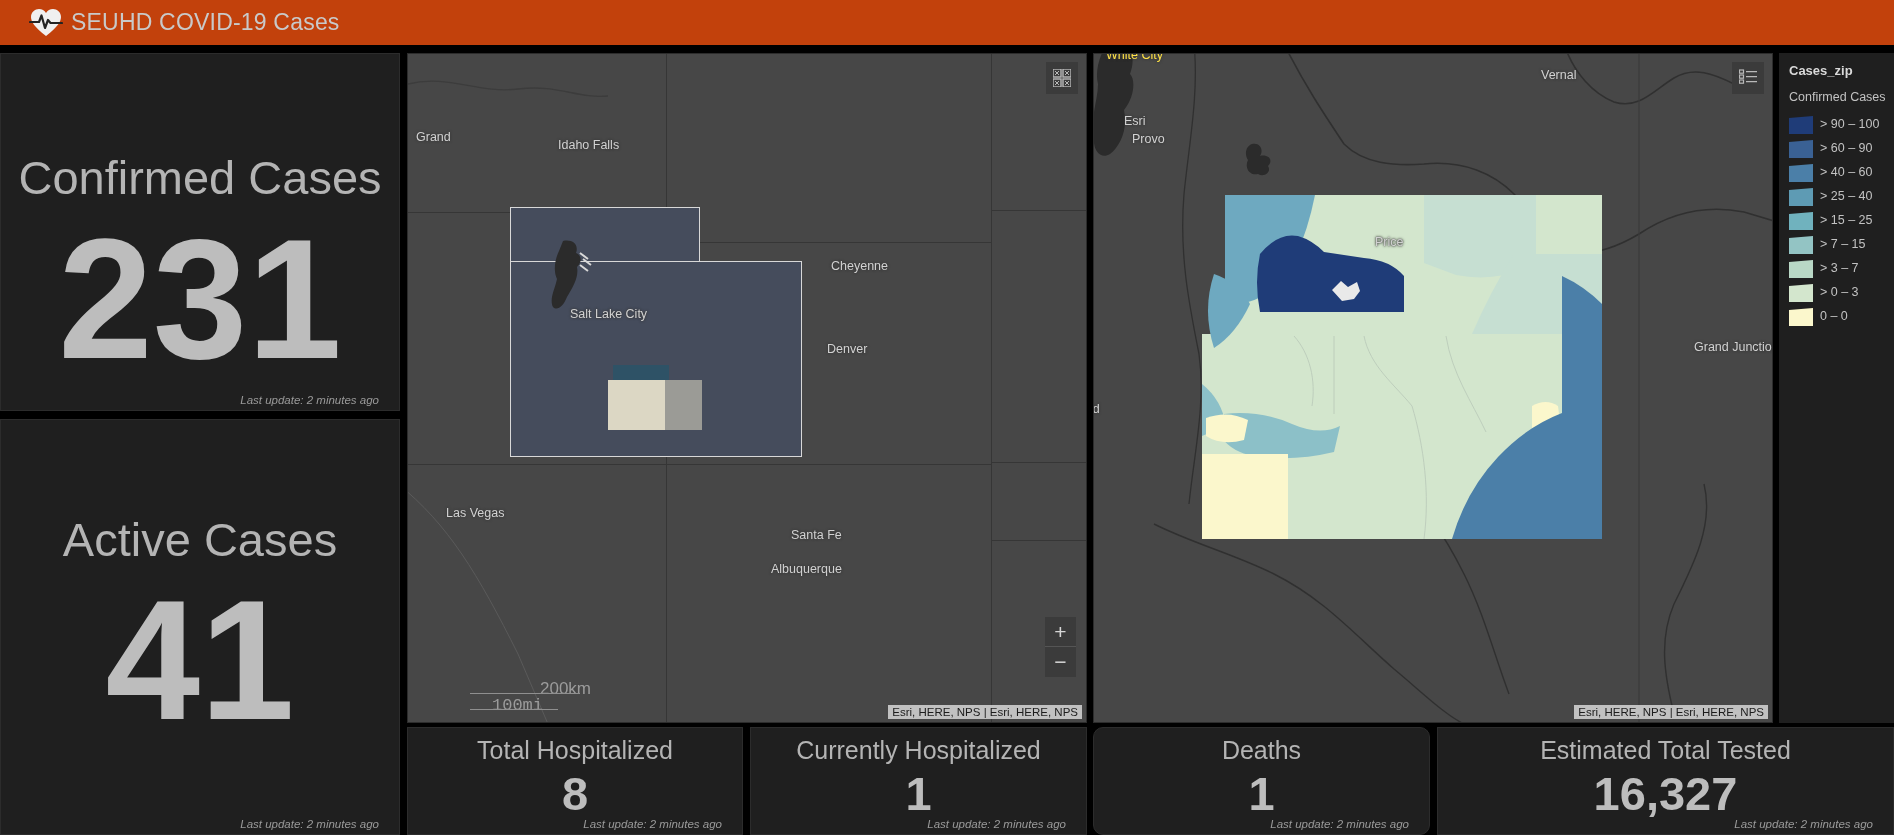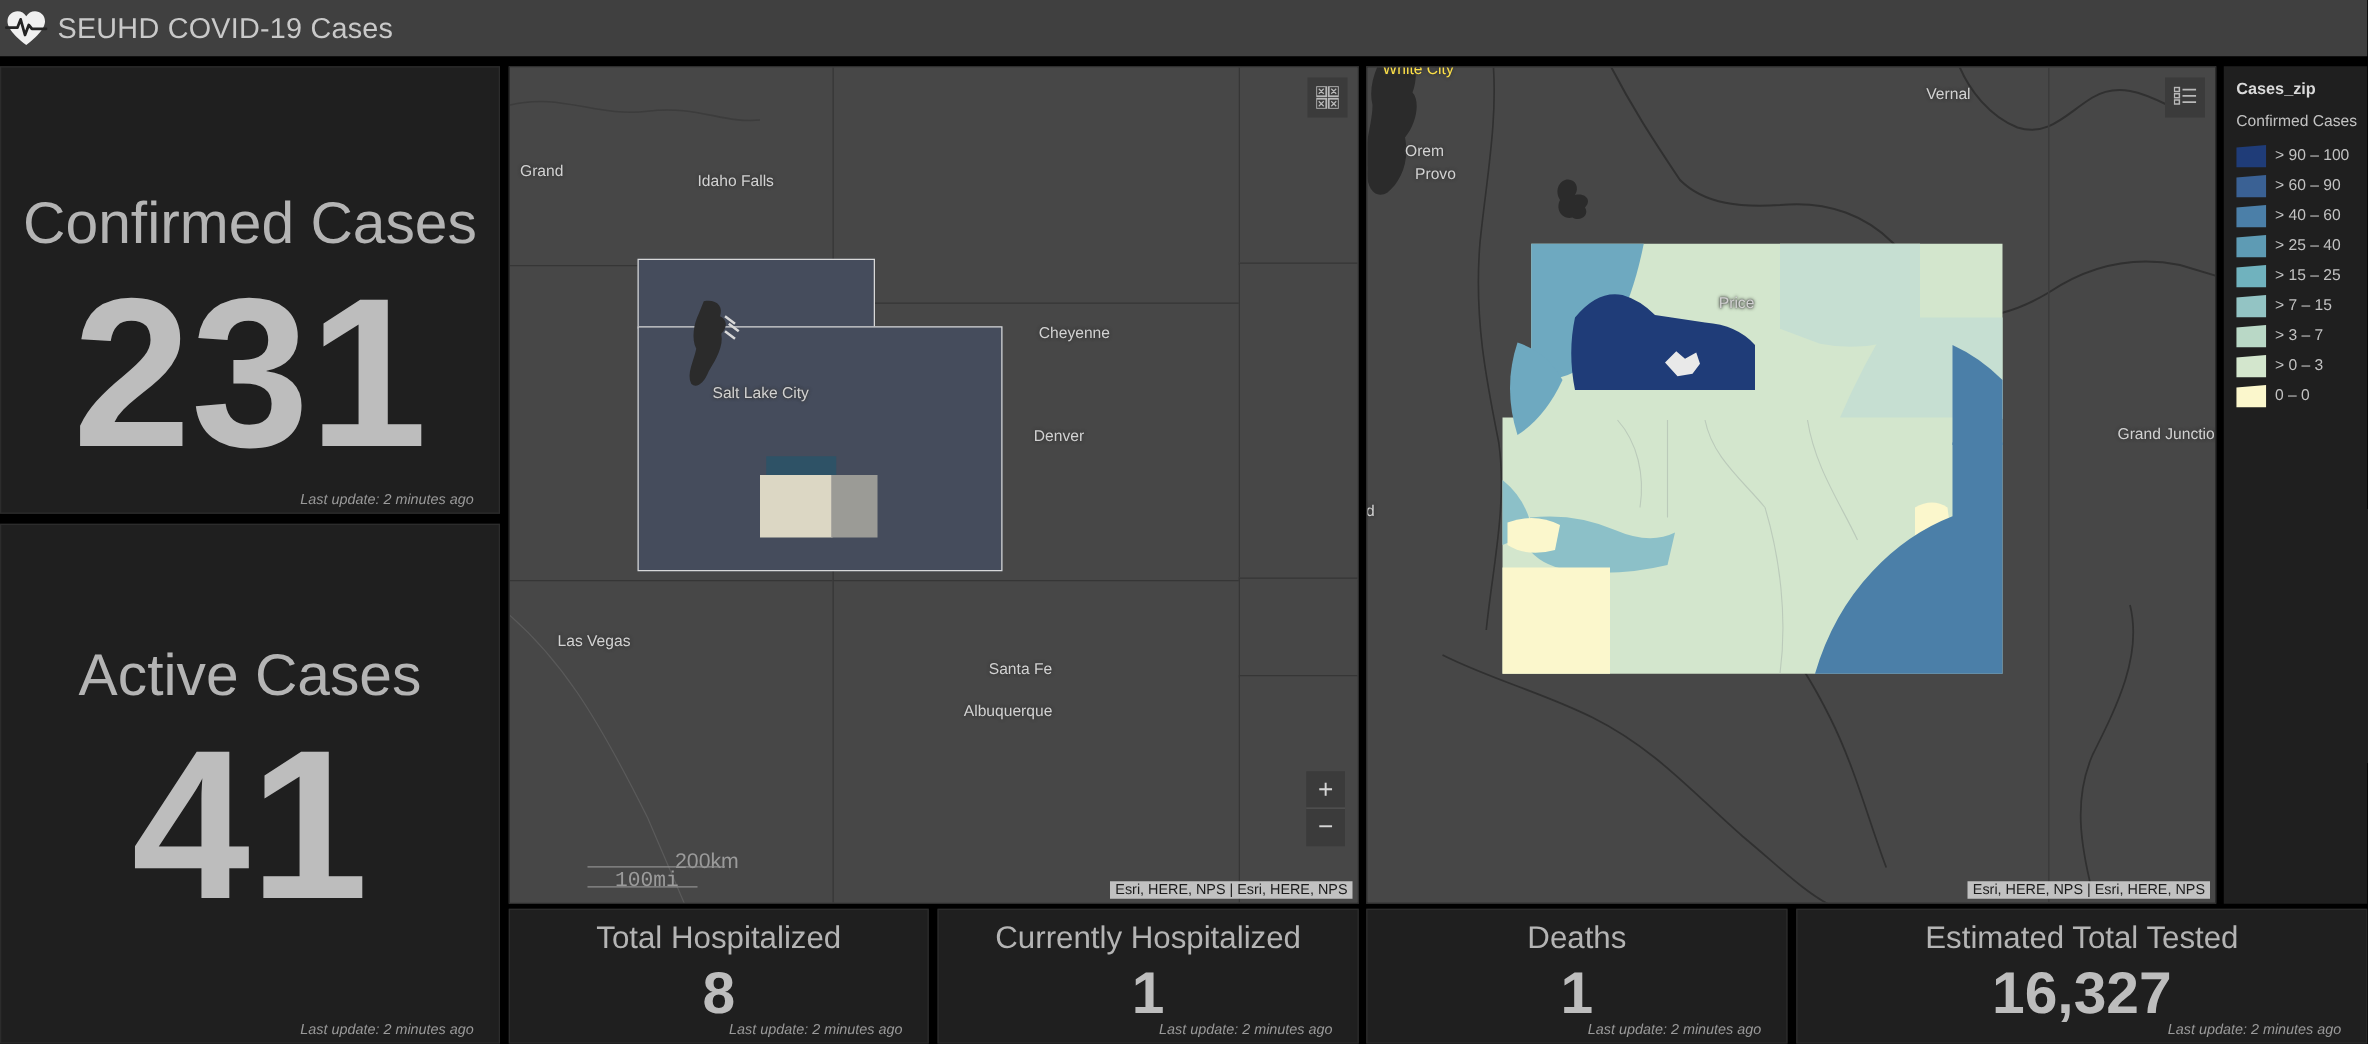--- a/index.html
+++ b/index.html
@@ -7,21 +7,21 @@
     width: 1894px; height: 835px;
     background: #000;
     font-family: "Liberation Sans", sans-serif;
     overflow: hidden;
   }
   #app { position: relative; width: 1894px; height: 835px; background: #000; }
 
   
   #header {
     position: absolute; left: 0; top: 0; width: 1894px; height: 45px;
-    background: #404040; display: flex; align-items: center; padding-left: 4px;
+    background: #c2410c; display: flex; align-items: center; padding-left: 29px;
   }
   #header .logo { width: 34px; height: 34px; flex: 0 0 34px; margin-right: 8px; }
   #header .title {
     font-size: 23px; color: #c9c9c9; font-weight: 400; letter-spacing: .2px;
     white-space: nowrap;
   }
 
   
   #left-col { position: absolute; left: 0; top: 53px; width: 400px; height: 782px; }
   .bigcard {
@@ -120,21 +120,21 @@
   .smallcard .kpi-title {
     position: absolute; top: 8px; left: 0; right: 0; text-align: center;
     color: #b4b4b4; font-size: 25px; font-weight: 300;
   }
   .smallcard .kpi-value {
     position: absolute; top: 42px; left: 0; right: 0; text-align: center;
     color: #bdbdbd; font-size: 47px; font-weight: 700; line-height: 1;
   }
   #card-th { left: 407px;  width: 336px; }
   #card-ch { left: 750px;  width: 337px; }
-  #card-de { left: 1093px; width: 337px; }
+  #card-de { left: 1093px; width: 337px; border-radius: 10px; }
   #card-tt { left: 1437px; width: 457px; }
 </style>
 </head>
 <body>
 
 <div id="app">
 
   <div id="header">
     <span class="logo">
       <svg viewBox="0 0 34 34" width="34" height="34">
@@ -279,21 +279,21 @@
       <g stroke="#b6c4b6" stroke-width=".9" fill="none" opacity=".8">
         <path d="M200 282 C216 300 222 326 218 352"></path>
         <path d="M270 282 C276 312 300 330 318 352"></path>
         <path d="M352 282 C358 320 378 348 392 378"></path>
         <path d="M240 282 V360"></path>
         <path d="M318 352 C330 392 336 440 330 485"></path>
       </g>
     </svg>
 
     <div class="place-label" style="left:12px;  top:-6px; color:#fde047;">White City</div>
-    <div class="place-label" style="left:30px;  top:60px;">Orem</div>
+    <div class="place-label" style="left:30px;  top:60px;">Esri</div>
     <div class="place-label" style="left:38px;  top:78px;">Provo</div>
     <div class="place-label" style="left:447px; top:14px;">Vernal</div>
     <div class="place-label" style="left:281px; top:181px;">Price</div>
     <div class="place-label two" style="left:600px; top:286px; width:70px;">Grand Junction</div>
     <div class="place-label" style="left:-4px;  top:348px;">ld</div>
 
     <div class="map-widget">
       <svg width="18" height="18" viewBox="0 0 18 18">
         <rect x="0.5" y="1" width="4" height="3.2" fill="none" stroke="#b9b9b9" stroke-width="1.2"></rect>
         <rect x="0.5" y="6" width="4" height="3.2" fill="none" stroke="#b9b9b9" stroke-width="1.2"></rect>

